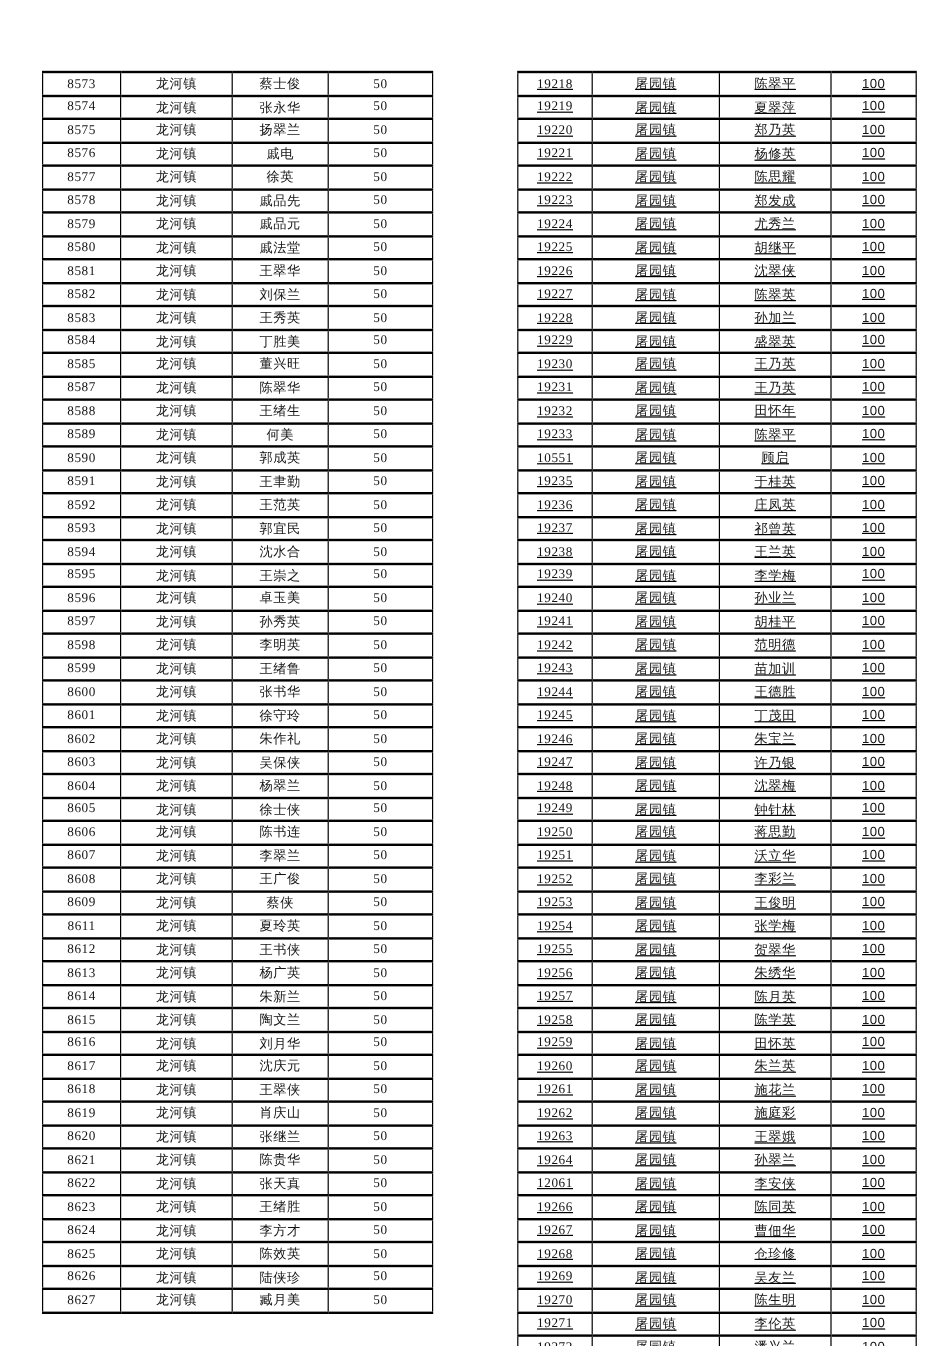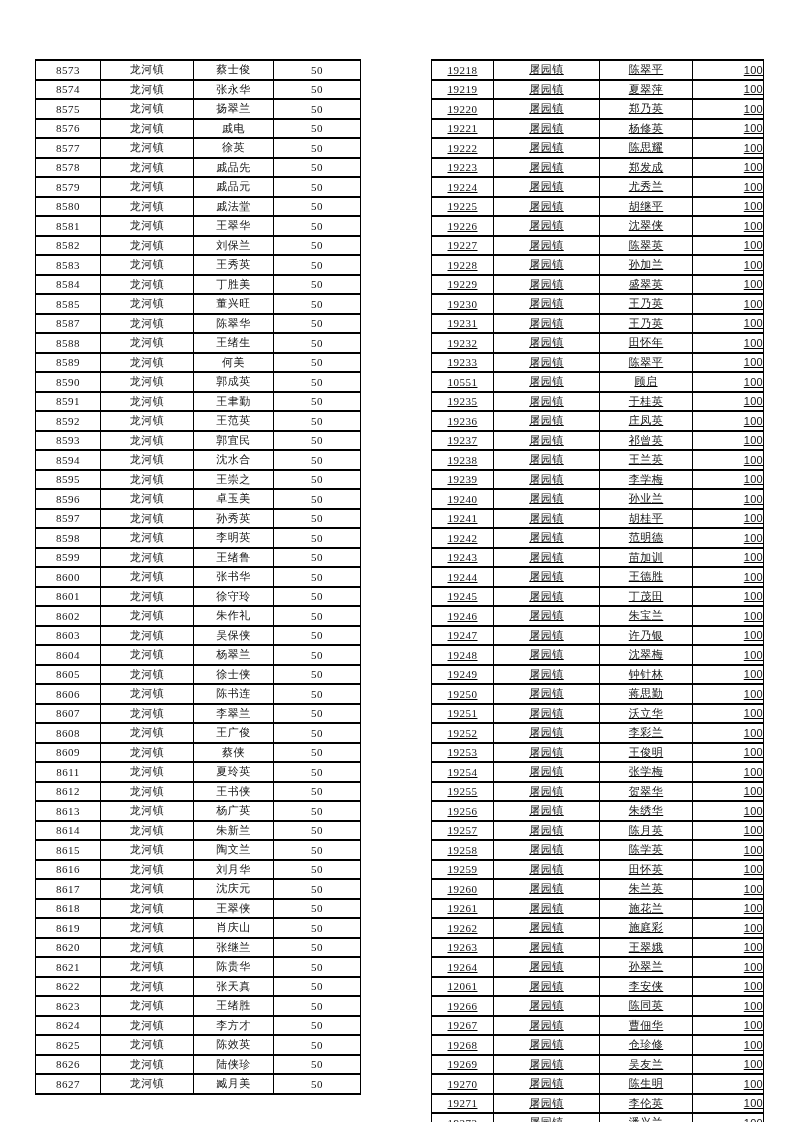--- a/index.html
+++ b/index.html
@@ -42,21 +42,20 @@
     font-family: "Liberation Serif", "DejaVu Serif", serif;
     letter-spacing: 0.5px;
   }
   #table-left  { left: 35px;  width: 325px; }
   #table-right { left: 431px; width: 332px; text-decoration: underline; }
   
   #table-right td.col-3 {
     font-family: "Liberation Sans", "DejaVu Sans", sans-serif;
     font-size: 11px;
     letter-spacing: 0.3px;
-    text-align: right;
   }
   #table-left col.c0  { width: 65px; }
   #table-left col.c1  { width: 93px; }
   #table-left col.c2  { width: 80px; }
   #table-left col.c3  { width: 87px; }
   #table-right col.c0 { width: 62px; }
   #table-right col.c1 { width: 106px; }
   #table-right col.c2 { width: 93px; }
   #table-right col.c3 { width: 71px; }
 </style>

